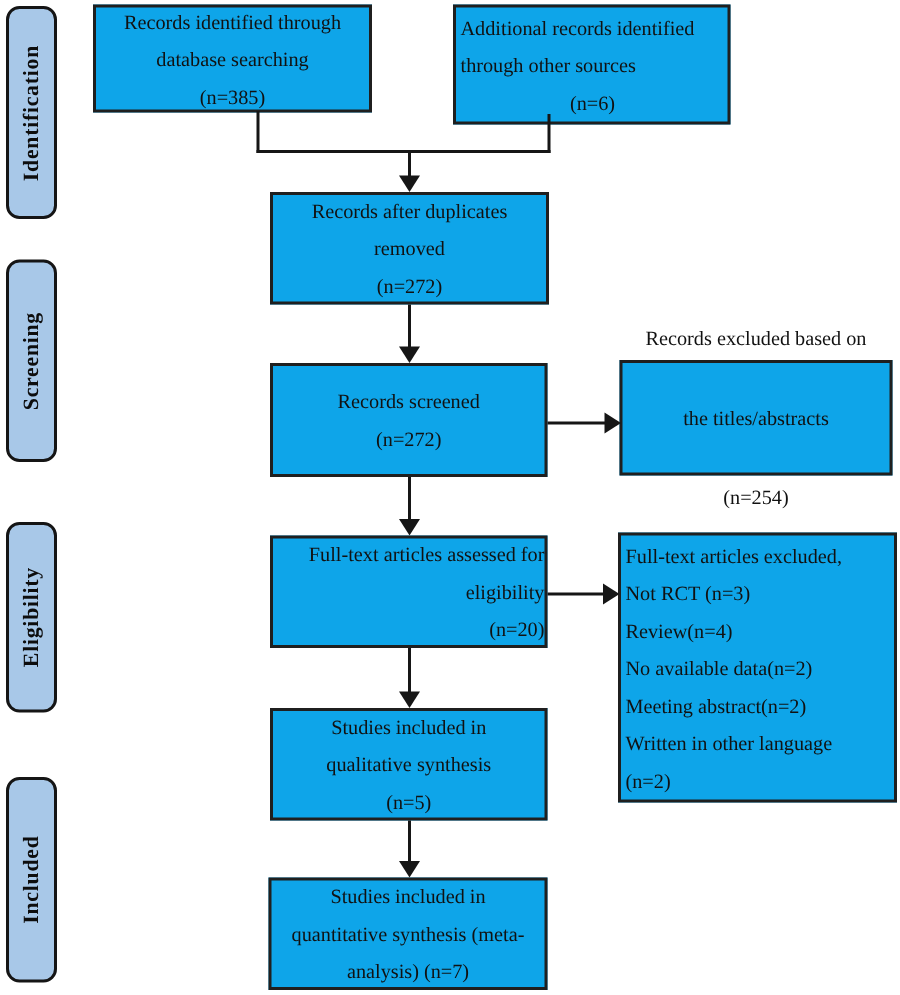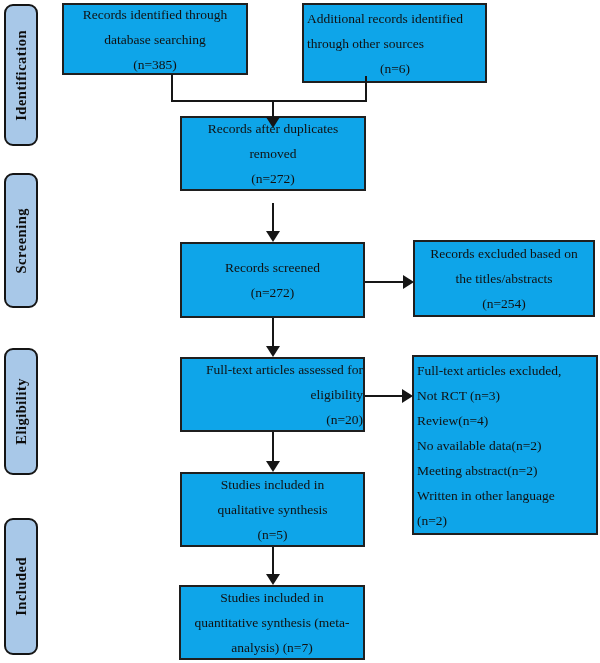--- a/index.html
+++ b/index.html
@@ -65,32 +65,32 @@
       <div class="line">database searching</div>
       <div class="line">(n=385)</div>
     </div>
 
   <div class="box left-align center-last" style="left:302px;top:3px;width:185px;height:80px;">
       <div class="line">Additional records identified</div>
       <div class="line">through other sources</div>
       <div class="line">(n=6)</div>
     </div>
 
-  <div class="box" style="left:180px;top:116px;width:186px;height:75px;">
+  <div class="box" style="left:180px;top:128px;width:186px;height:75px;">
       <div class="line">Records after duplicates</div>
       <div class="line">removed</div>
       <div class="line">(n=272)</div>
     </div>
 
   <div class="box" style="left:180px;top:242px;width:185px;height:76px;">
       <div class="line">Records screened</div>
       <div class="line">(n=272)</div>
     </div>
 
-  <div class="box" style="left:413px;top:240px;width:182px;height:77px;">
+  <div class="box" style="left:413px;top:240px;width:182px;height:77px;gap:28px;">
       <div class="line">Records excluded based on</div>
       <div class="line">the titles/abstracts</div>
       <div class="line">(n=254)</div>
     </div>
 
   <div class="box" style="left:180px;top:357px;width:185px;height:75px;text-align:right;">
       <div class="line">Full-text articles assessed for</div>
       <div class="line">eligibility</div>
       <div class="line">(n=20)</div>
     </div>

